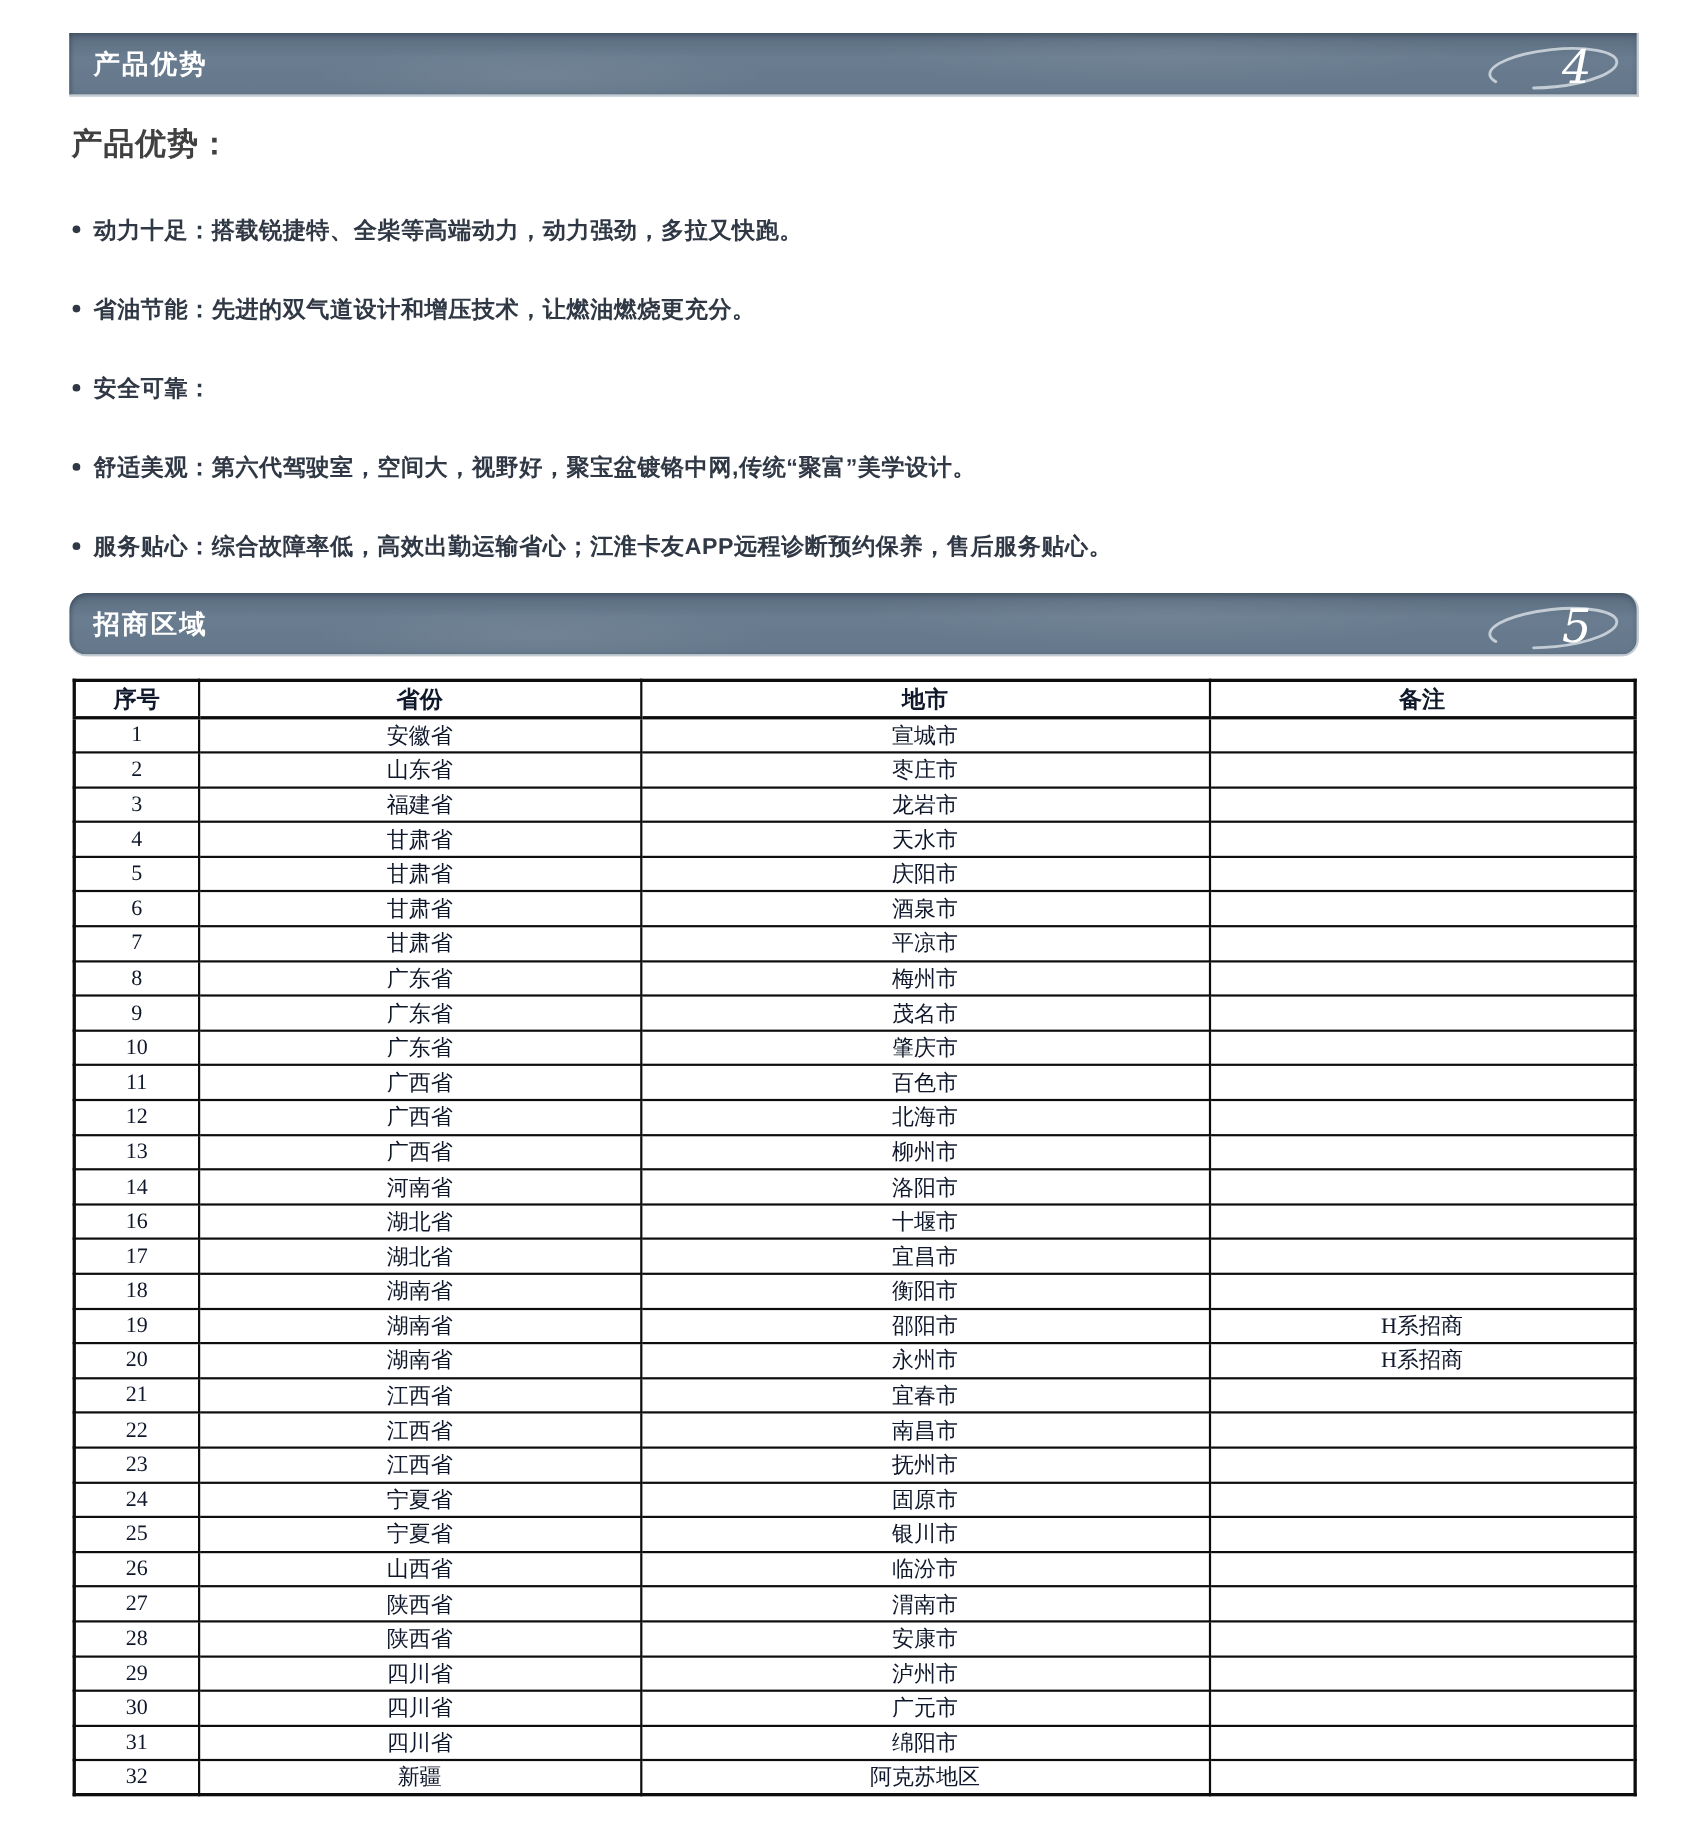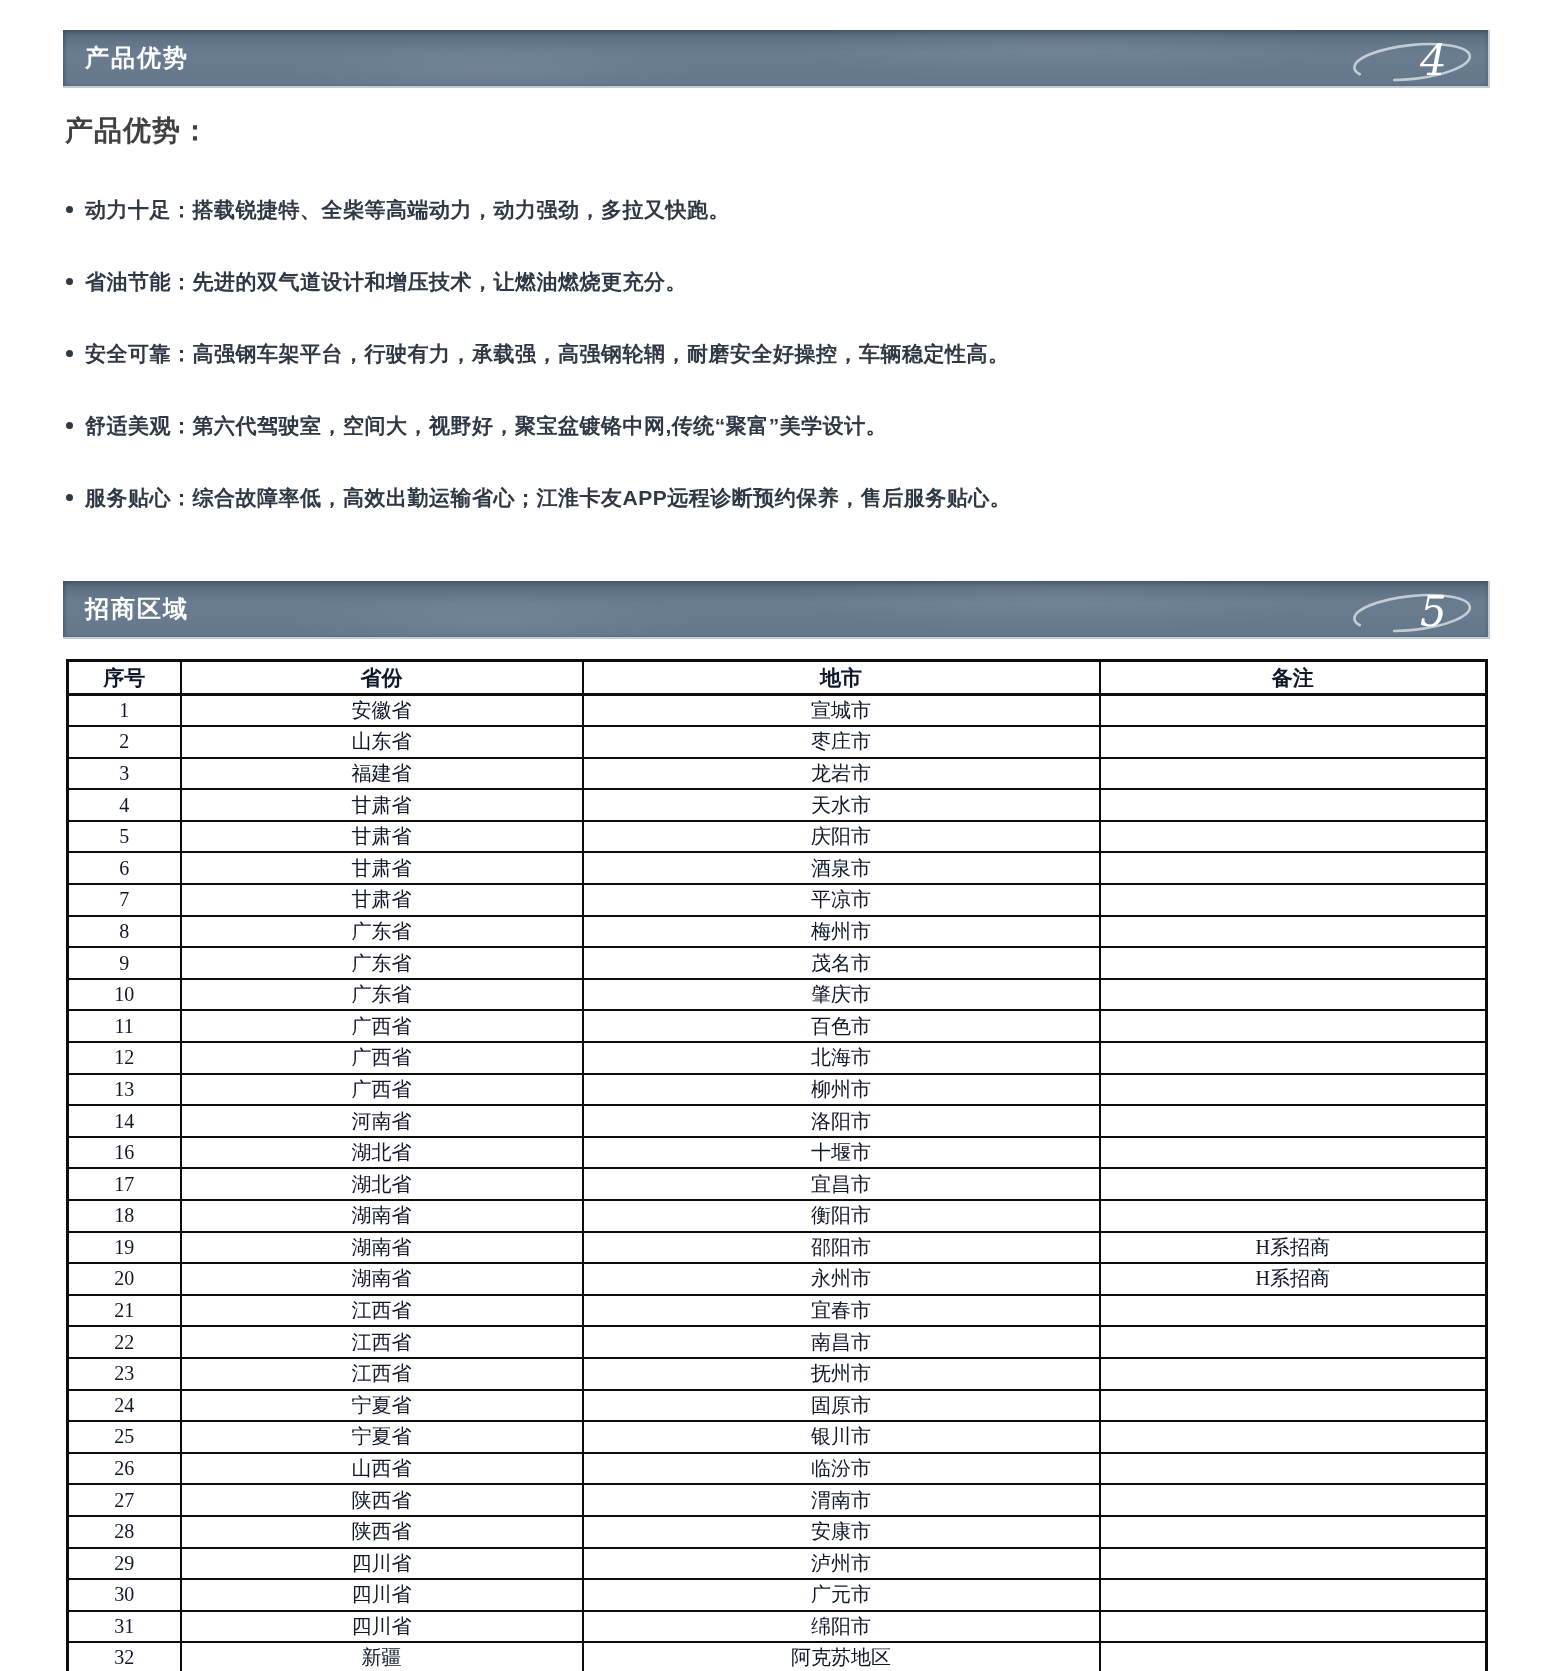--- a/index.html
+++ b/index.html
@@ -29,21 +29,21 @@
     display:flex;align-items:center;
     padding-left:22px;
   }
   .banner-title{
     color:#ffffff;font-size:24px;font-weight:bold;letter-spacing:2px;
   }
   .page-badge{
     position:absolute;right:6px;top:3px;width:136px;height:52px;
   }
   .banner-product{margin-top:30px;}
-  .banner-region{margin-top:71px;}
+  .banner-region{margin-top:29px;border-radius:16px;}
 
   .adv-heading{
     margin:24px 0 10px 65px;
     font-size:28px;font-weight:bold;color:#404040;letter-spacing:1px;
   }
   .adv-list{
     list-style:none;margin:0 0 0 66px;padding:0;
   }
   .adv-item{
     display:flex;align-items:baseline;
@@ -97,21 +97,20 @@
       <span>搭载锐捷特、全柴等高端动力，动力强劲，多拉又快跑。</span>
   </li>
   <li class="adv-item">
     <span class="bullet-dot"></span>
     <span>省油节能：</span>
       <span>先进的双气道设计和增压技术，让燃油燃烧更充分。</span>
   </li>
   <li class="adv-item">
     <span class="bullet-dot"></span>
     <span>安全可靠：</span>
-      <span>高强钢车架平台，行驶有力，承载强，高强钢轮辋，耐磨安全好操控，车辆稳定性高。</span>
   </li>
   <li class="adv-item">
     <span class="bullet-dot"></span>
     <span>舒适美观：</span>
       <span>第六代驾驶室，空间大，视野好，聚宝盆镀铬中网,传统“聚富”美学设计。</span>
   </li>
   <li class="adv-item">
     <span class="bullet-dot"></span>
     <span>服务贴心：</span>
       <span>综合故障率低，高效出勤运输省心；江淮卡友APP远程诊断预约保养，售后服务贴心。</span>

